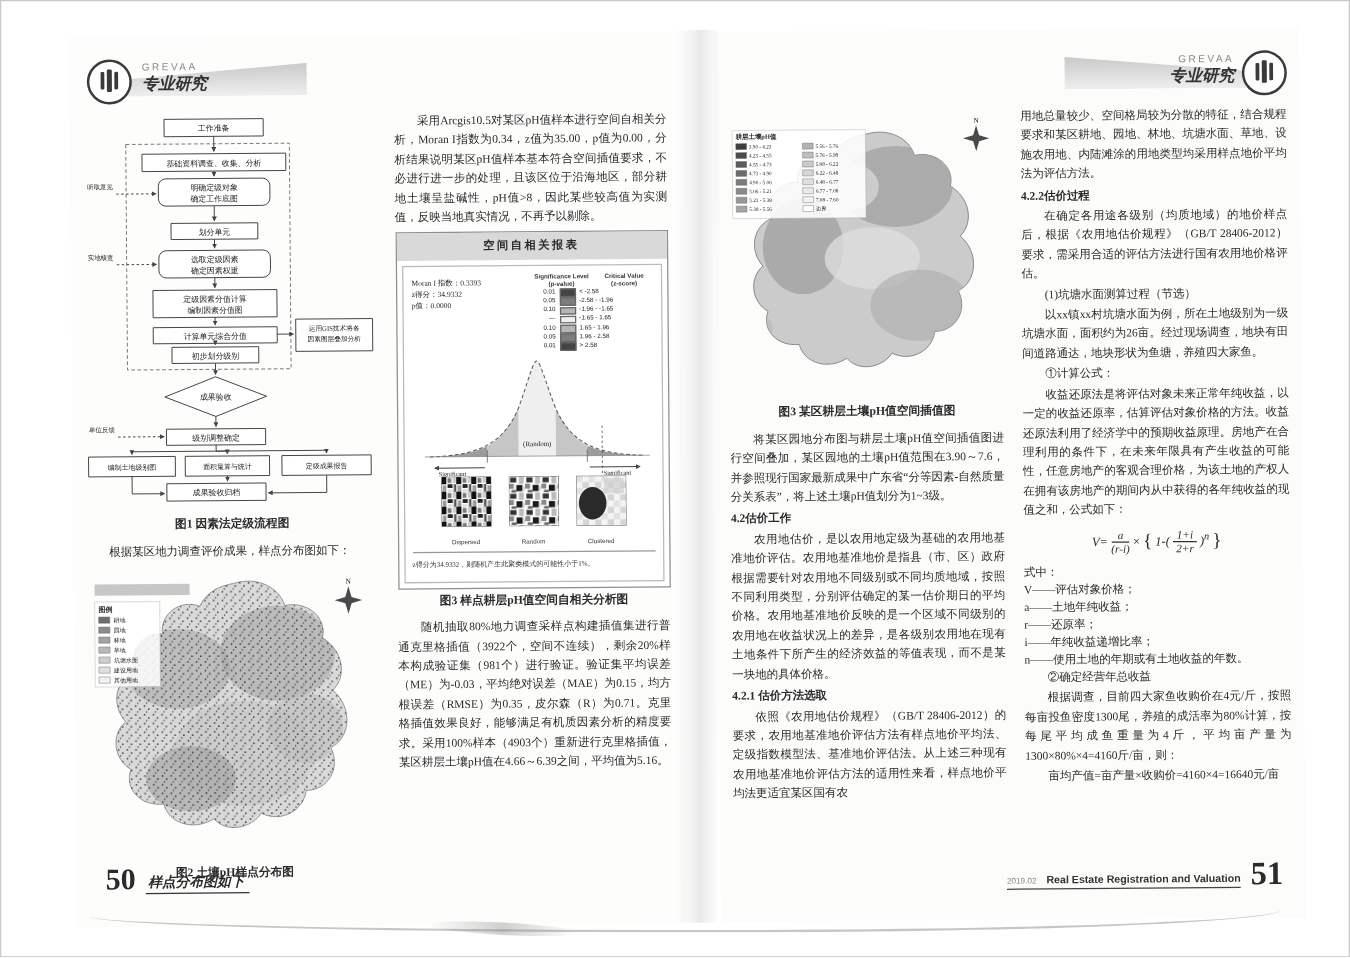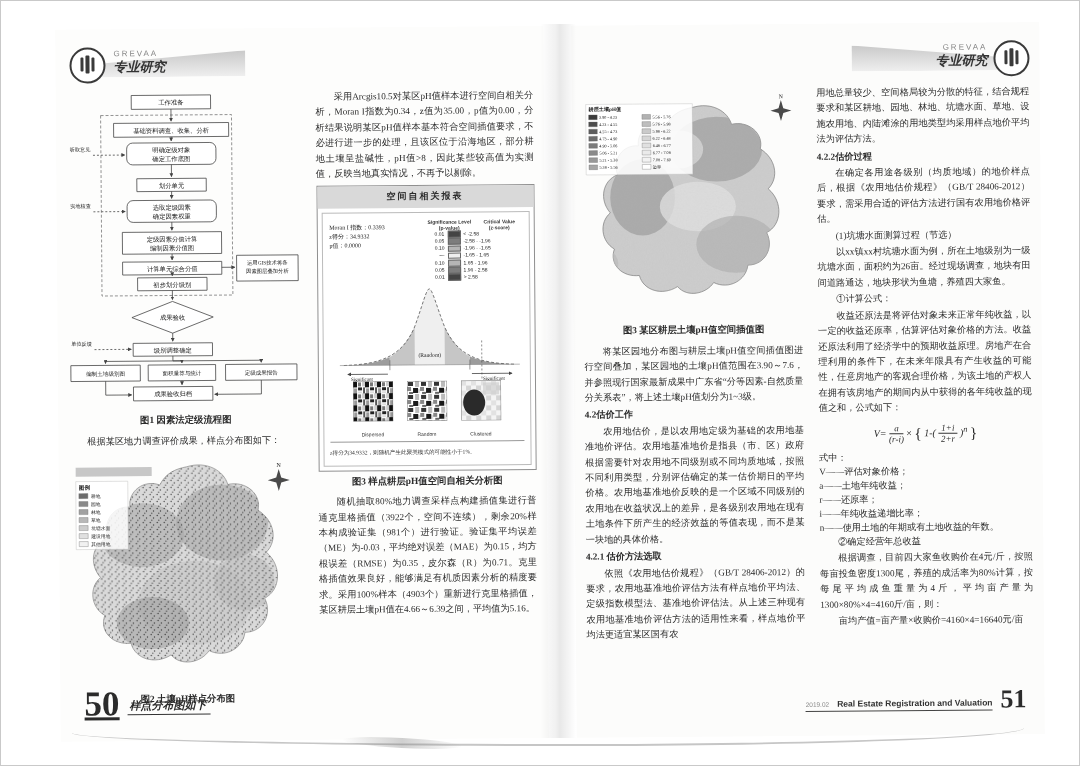--- a/index.html
+++ b/index.html
@@ -70,21 +70,21 @@
   
   .formula{text-align:center;font-size:10px;margin:6px 0;font-style:italic;}
   .frac{display:inline-block;vertical-align:middle;text-align:center;font-size:9px;line-height:10px;}
   .frac .num{display:block;border-bottom:1px solid #333;padding:0 3px;}
   .brace{font-size:15px;font-style:normal;vertical-align:middle;}
   .defs{font-size:9.2px;line-height:14px;}
   .defs div{text-indent:0;}
 
   
   .foot-left{position:absolute;left:24px;bottom:26px;display:flex;align-items:flex-end;gap:8px;}
-  .foot-left .pn{font-size:35px;font-weight:bold;line-height:22px;text-decoration:underline;}
+  .foot-left .pn{font-size:24px;font-weight:bold;line-height:22px;}
   .foot-left .jt{font-size:11px;font-weight:bold;font-style:italic;border-bottom:1.5px solid #333;padding:0 4px 1px 2px;}
   .foot-right{position:absolute;right:18px;bottom:24px;display:flex;align-items:flex-end;gap:8px;}
   .foot-right .grp{border-bottom:1.5px solid #444;padding-bottom:2px;display:flex;align-items:baseline;gap:8px;}
   .foot-right .dt{font-size:6.5px;color:#888;font-family:"Liberation Sans",sans-serif;}
   .foot-right .en{font-size:8.5px;font-weight:bold;color:#333;font-family:"Liberation Sans",sans-serif;}
   .foot-right .pn{font-size:26px;font-weight:bold;line-height:22px;margin-top:21px;}
 
   svg text{font-family:"Liberation Serif",serif;fill:#222;}
 </style>
 </head>

